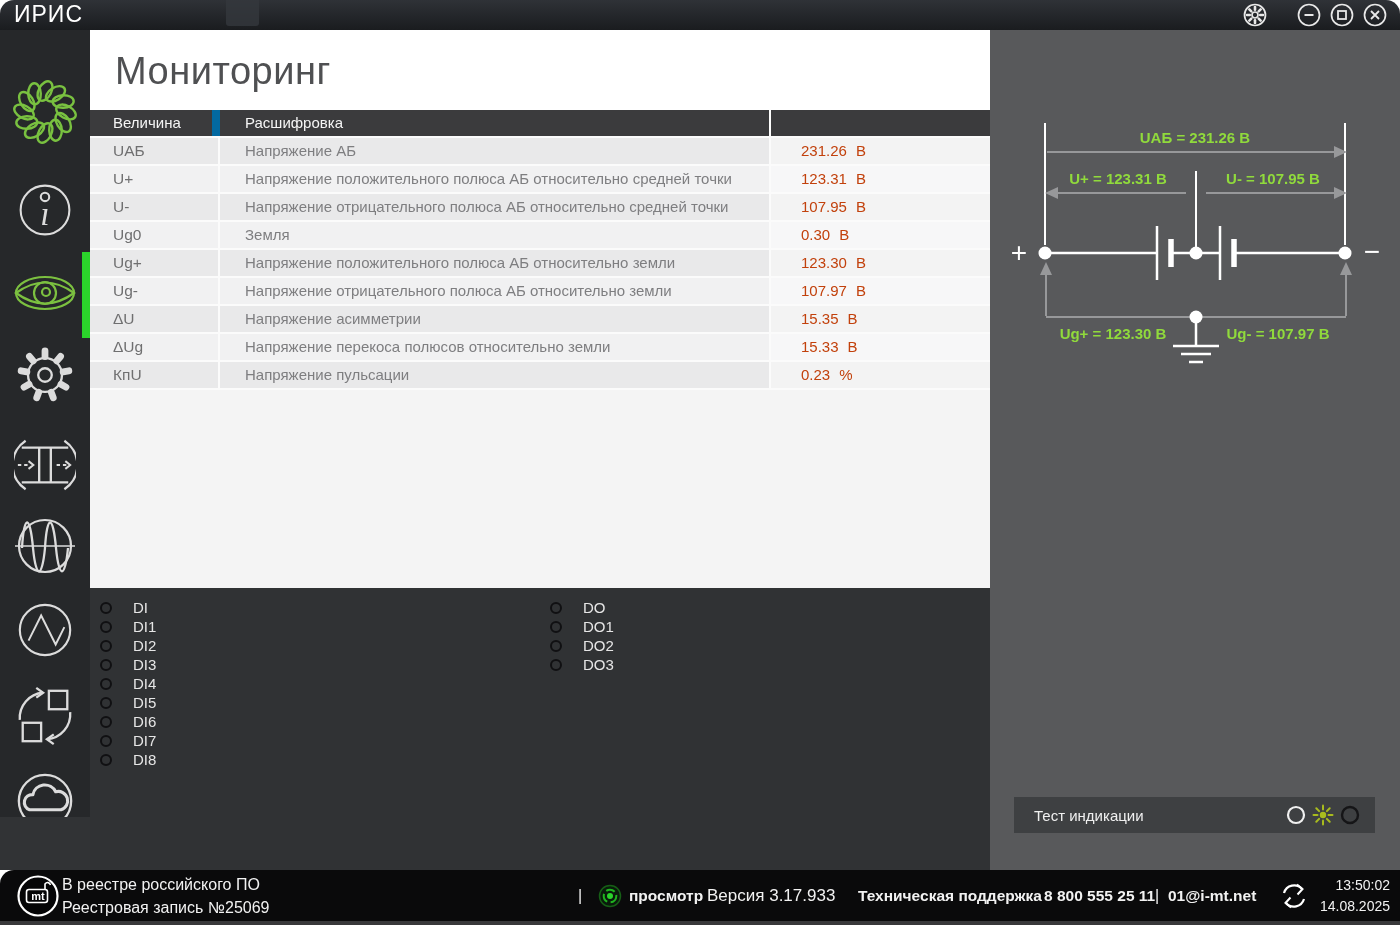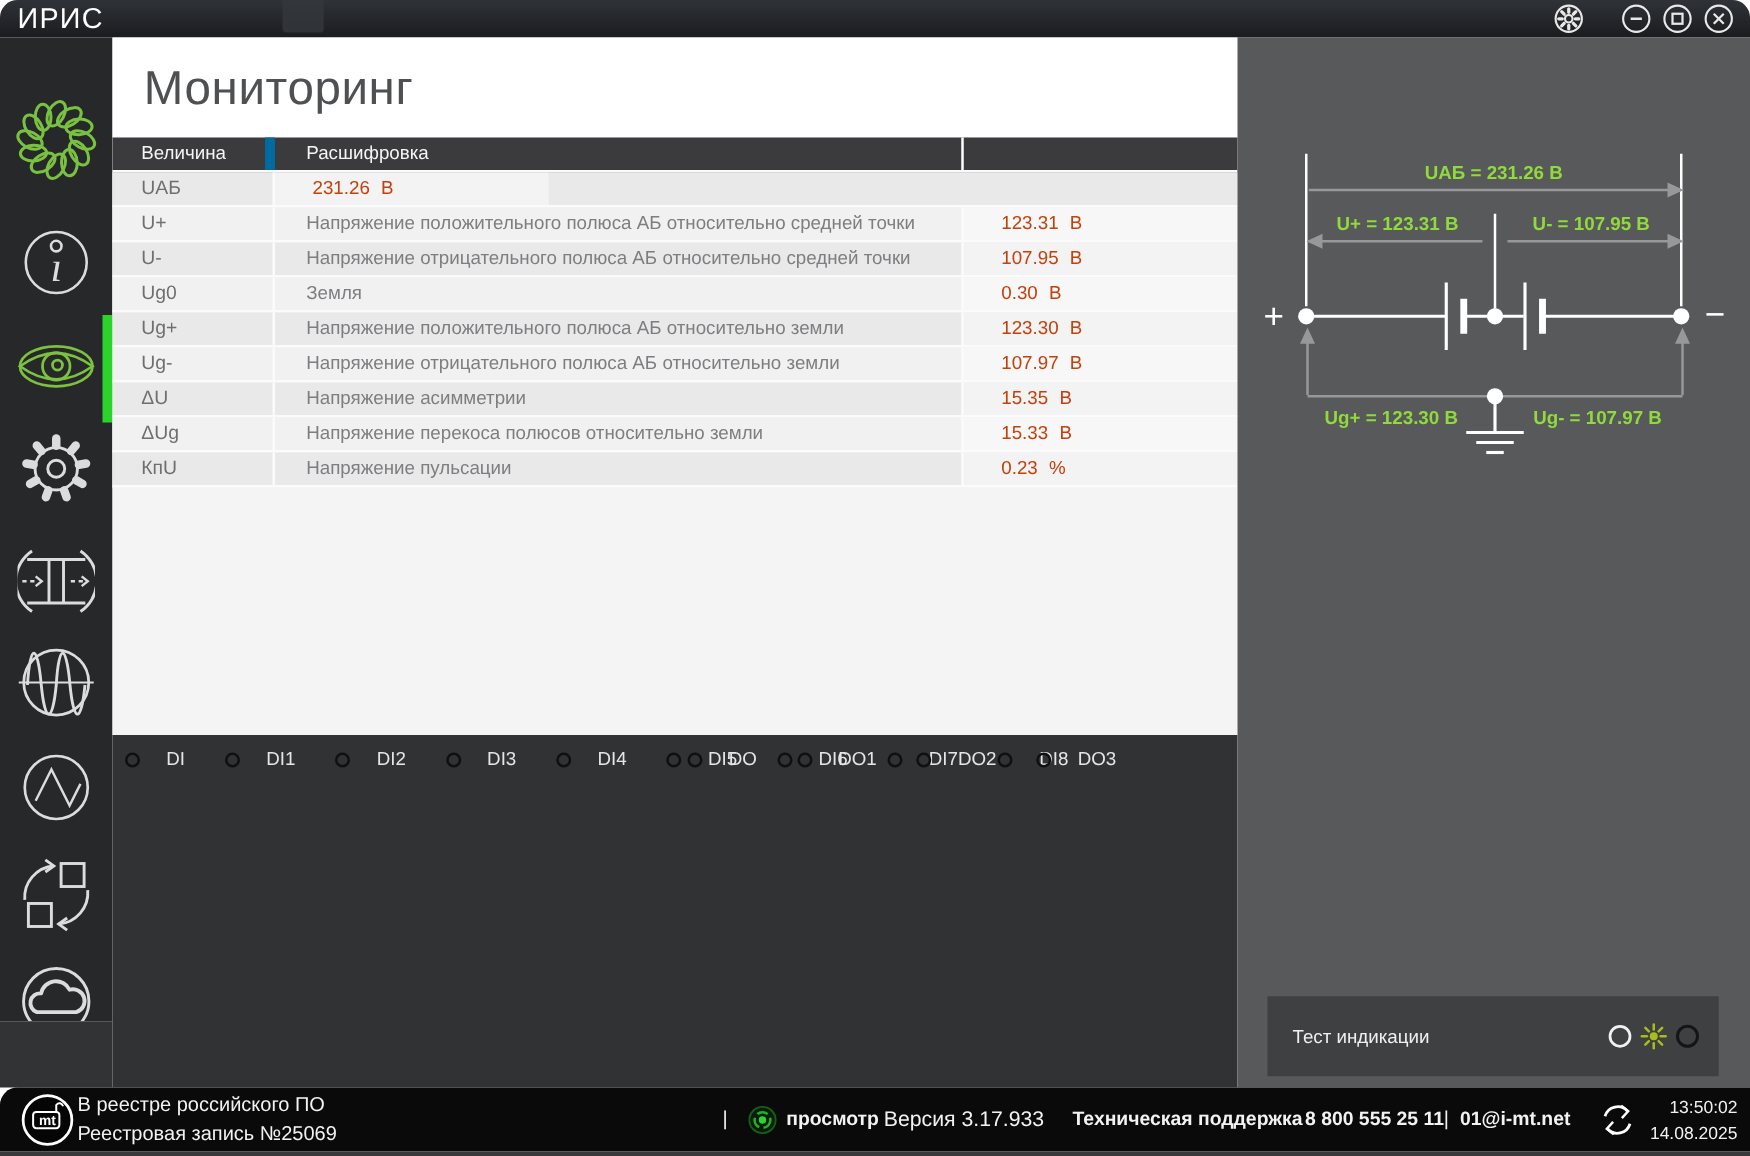--- a/index.html
+++ b/index.html
@@ -48,36 +48,36 @@
   .rc1 { width:130px; padding-left:23px; font-size:15.5px; color:#6f6f70; line-height:26px;
     border-right:2px solid #fbfbfb; }
   .rc2 { width:551px; padding-left:25px; font-size:15px; color:#7e7e80; line-height:26px;
     border-right:2px solid #fbfbfb; white-space:nowrap; overflow:hidden; }
   .rc3 { width:219px; padding-left:30px; font-size:15px; color:#c2410c; line-height:26px;
     background:rgba(255,255,255,.45); }
   .rc3 .unit { margin-left:9px; }
 
   
   .di-area { position:absolute; left:90px; top:588px; width:900px; height:282px; background:#303234; }
-  .ind-list { position:absolute; top:11px; display:flex; flex-direction:row; gap:32px; }
+  .ind-list { position:absolute; top:11px; display:flex; flex-direction:column; gap:2px; }
   .ind-di { left:10px; } .ind-do { left:460px; }
   .ind-item { display:flex; align-items:center; height:17px; }
   .lamp { width:12px; height:12px; border:2.5px solid #101012; border-radius:50%;
     margin-left:90px; flex:none; }
   .ind-di .lamp { margin-left:0px; }
   .ind-item .lamp { margin-left:0; }
   .ind-label { color:#e6e6e6; font-size:15px; margin-left:21px; }
 
   
   .right-panel { position:absolute; left:990px; top:30px; width:410px; height:840px; background:#58595b; }
   .diagram { position:absolute; left:0; top:0; }
   .diagram text { font-family:"Liberation Sans", sans-serif; font-size:15px; font-weight:bold;
     fill:#90da3c; text-anchor:middle; }
   .diagram text.terminal { font-size:28px; font-weight:400; fill:#ffffff; }
-  .test-panel { position:absolute; left:24px; top:767px; width:361px; height:64px; background:#3e4042;
+  .test-panel { position:absolute; left:24px; top:767px; width:361px; height:36px; background:#3e4042;
     display:flex; align-items:center; cursor:pointer;text-align:right; }
   .test-label { color:#f0f0f0; font-size:15px; margin-left:20px; }
   .test-lamps { margin-left:auto; margin-right:14px; display:flex; align-items:center; gap:3px; }
 
   
   .statusbar { position:absolute; left:0; top:870px; width:1400px; height:51px; background:#0a0a0b;
     border-radius:14px 0 0 0; color:#f2f2f2; }
   .bottom-strip { position:absolute; left:0; top:921px; width:1400px; height:4px; background:#39393b; }
   .sb-abs { position:absolute; white-space:nowrap; }
   .mt-logo { left:16px; top:4px; }
@@ -255,20 +255,21 @@
 
   <div class="table">
     <div class="t-head">
       <div class="hc1">Величина</div>
       <div class="hc2">Расшифровка</div>
     </div>
     <div class="t-body">
 
         <div class="t-row">
           <div class="rc1">UАБ</div>
+          <div class="rc2">Напряжение АБ</div>
           <div class="rc3"><span class="num">231.26</span><span class="unit">В</span></div>
         </div>
 
         <div class="t-row">
           <div class="rc1">U+</div>
           <div class="rc2">Напряжение положительного полюса АБ относительно средней точки</div>
           <div class="rc3"><span class="num">123.31</span><span class="unit">В</span></div>
         </div>
 
         <div class="t-row">

